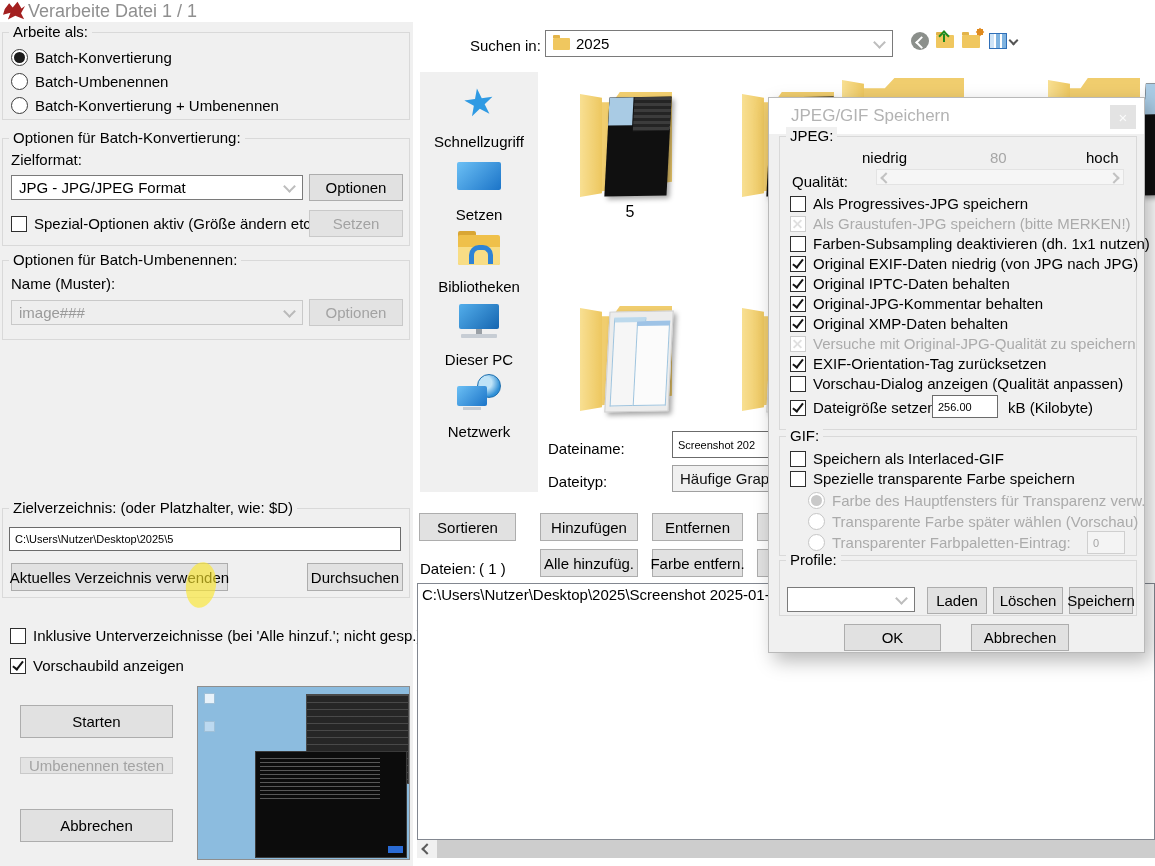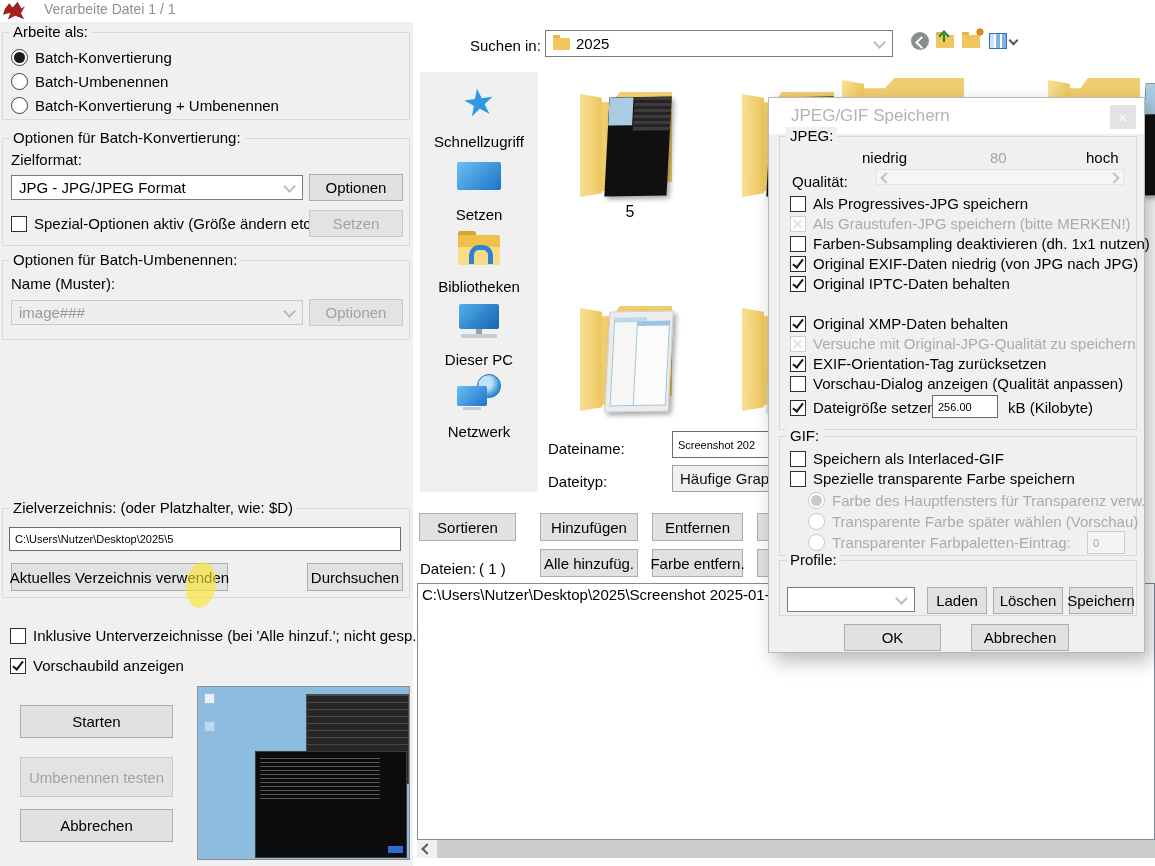--- a/index.html
+++ b/index.html
@@ -3,21 +3,21 @@
 <meta charset="utf-8">
 <style>
   html,body{margin:0;padding:0;background:#fff;}
   #app{position:relative;width:1155px;height:866px;background:#fff;overflow:hidden;
        font-family:"Liberation Sans","DejaVu Sans",sans-serif;font-size:15px;color:#000;}
   .abs{position:absolute;}
   
   #titlebar{left:0;top:0;width:100%;height:22px;background:#fff;}
   #app-icon{left:3px;top:1px;width:22px;height:19px;background:#a32020;
     clip-path:polygon(8% 42%,28% 12%,44% 34%,66% 4%,84% 40%,100% 26%,82% 64%,96% 96%,56% 78%,22% 97%,34% 62%,0 72%);}
-  #window-title{left:44px;top:1px;color:#8f8f8f;font-size:14px;}
+  #window-title{left:28px;top:1px;color:#8f8f8f;font-size:18px;}
   
   #left-panel{left:0;top:22px;width:413px;height:844px;background:#f0f0f0;}
   .g{position:absolute;border:1px solid #d9d9d9;}
   .g .legend{position:absolute;top:-10px;left:6px;background:#f0f0f0;padding:0 4px;font-size:15px;white-space:nowrap;}
   .ctl{position:absolute;display:flex;align-items:center;gap:7px;font-size:15px;white-space:nowrap;}
   .rb{width:15px;height:15px;border:1px solid #3c3c3c;border-radius:50%;background:#fff;position:relative;flex:none;}
   .ctl.selected .rb::after{content:"";position:absolute;inset:2px;border-radius:50%;background:#1b1b1b;}
   .ctl.disabled .rb,.ctl.disabled-selected .rb{border-color:#c6c6c6;}
   .ctl.disabled-selected .rb::after{content:"";position:absolute;inset:2px;border-radius:50%;background:#c9c9c9;}
   .cb{width:14px;height:14px;border:1px solid #2e2e2e;background:#fff;position:relative;flex:none;}
@@ -217,21 +217,21 @@
     <div class="ctl unchecked" style="left:10px;top:605px;">
       <span class="cb"></span>
       <span class="lbl">Inklusive Unterverzeichnisse (bei 'Alle hinzuf.'; nicht gesp.)</span>
     </div>
     <div class="ctl checked" style="left:10px;top:635px;">
       <span class="cb"></span>
       <span class="lbl">Vorschaubild anzeigen</span>
     </div>
 
     <div class="btn" style="left:20px;top:683px;width:153px;height:33px;">Starten</div>
-    <div class="btn disabled" style="left:20px;top:735px;width:153px;height:40px;">Umbenennen testen</div>
+    <div class="btn disabled" style="left:20px;top:735px;width:153px;height:17px;">Umbenennen testen</div>
     <div class="btn" style="left:20px;top:787px;width:153px;height:33px;">Abbrechen</div>
   </div>
 
   <div class="abs" id="preview">
     <div class="pv-icon" style="left:6px;top:6px;"></div>
     <div class="pv-icon" style="left:6px;top:34px;background:#bcd9f0;"></div>
     <div id="pv-explorer"></div>
     <div id="pv-console"></div>
   </div>
 
@@ -394,20 +394,24 @@
           <span class="lbl">Farben-Subsampling deaktivieren (dh. 1x1 nutzen)</span>
       </div>
       <div class="ctl checked" style="left:10px;top:118px;">
         <span class="cb"></span>
           <span class="lbl">Original EXIF-Daten niedrig (von JPG nach JPG)</span>
       </div>
       <div class="ctl checked" style="left:10px;top:138px;">
         <span class="cb"></span>
           <span class="lbl">Original IPTC-Daten behalten</span>
       </div>
+      <div class="ctl checked" style="left:10px;top:158px;">
+        <span class="cb"></span>
+          <span class="lbl">Original-JPG-Kommentar behalten</span>
+      </div>
       <div class="ctl checked" style="left:10px;top:178px;">
         <span class="cb"></span>
           <span class="lbl">Original XMP-Daten behalten</span>
       </div>
       <div class="ctl disabled" style="left:10px;top:198px;">
         <span class="cb"></span>
           <span class="lbl">Versuche mit Original-JPG-Qualität zu speichern</span>
       </div>
       <div class="ctl checked" style="left:10px;top:218px;">
         <span class="cb"></span>

